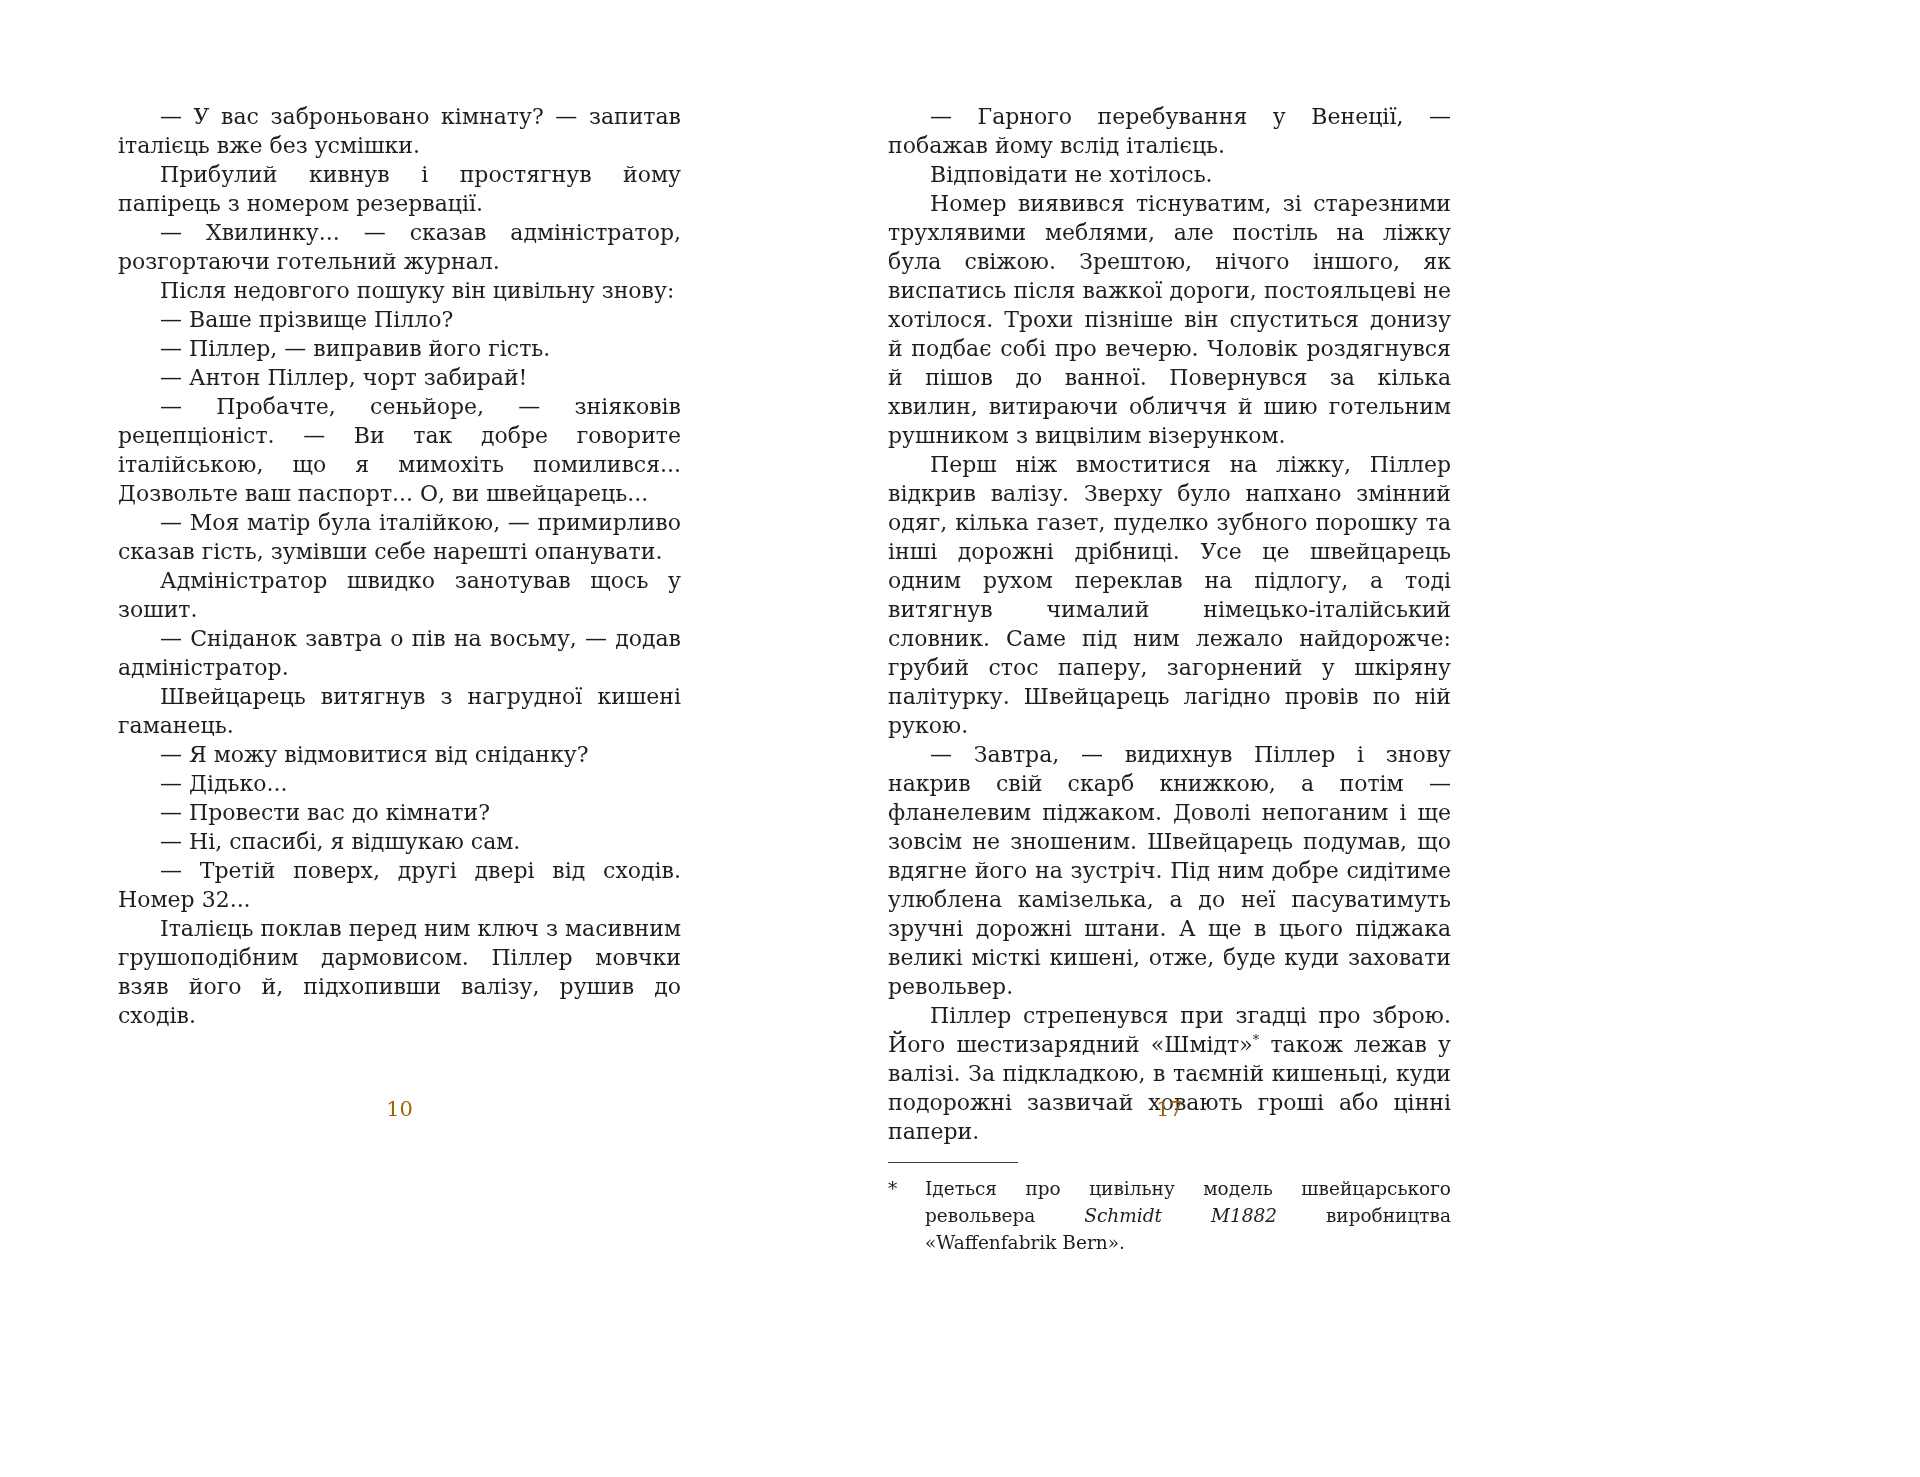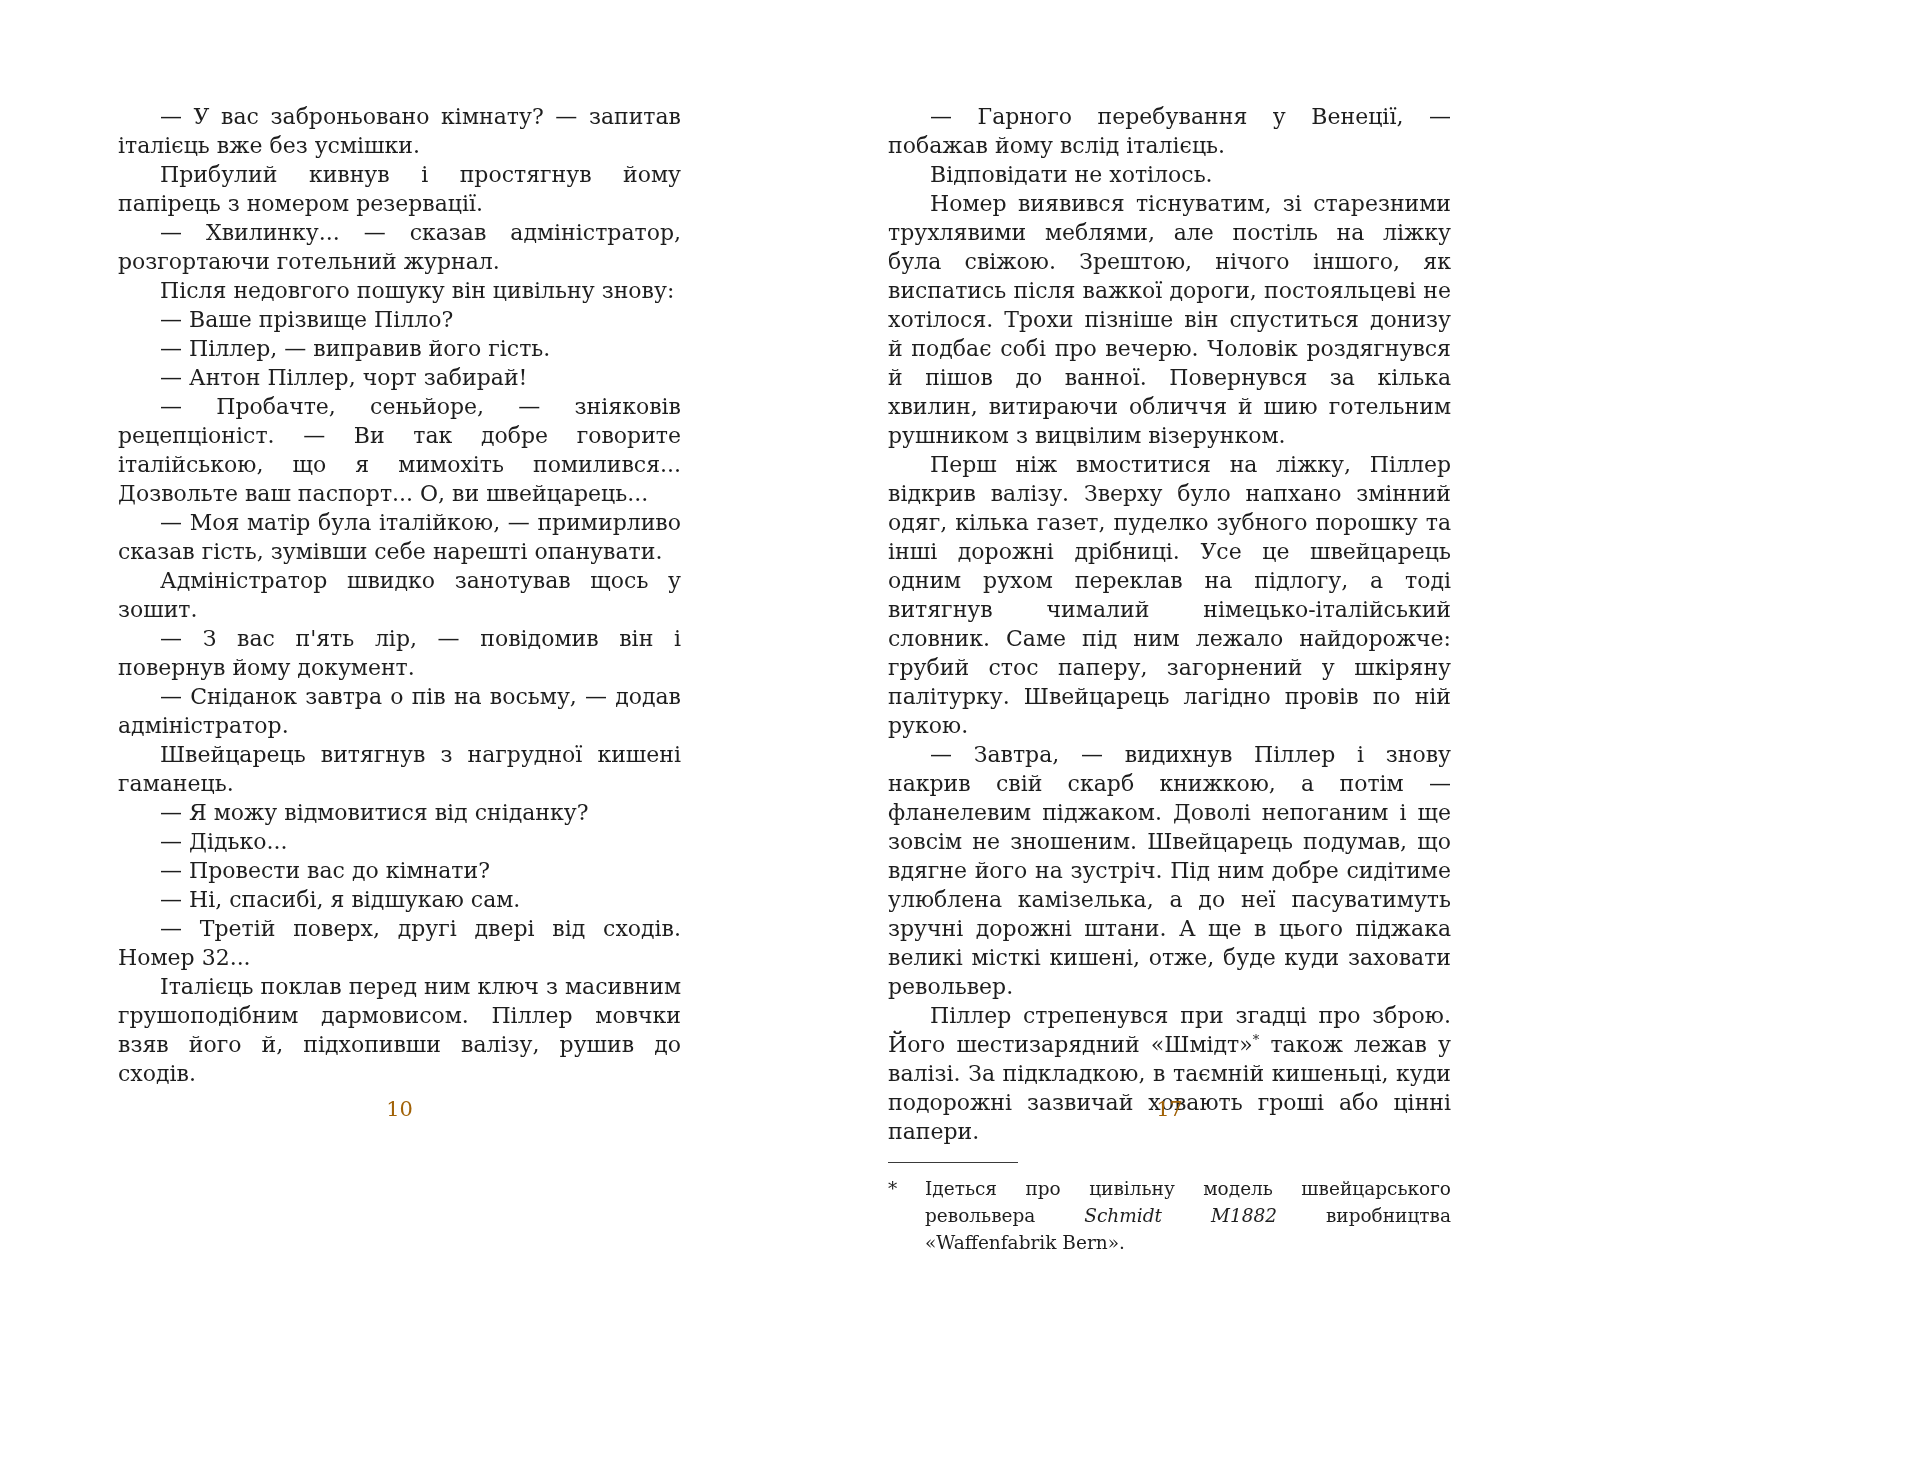--- a/index.html
+++ b/index.html
@@ -80,21 +80,20 @@
         <p>— У вас заброньовано кімнату? — запитав італієць вже без усмішки.</p>
         <p>Прибулий кивнув і простягнув йому папірець з номером резервації.</p>
         <p>— Хвилинку... — сказав адміністратор, розгортаючи готельний журнал.</p>
         <p>Після недовгого пошуку він цивільну знову:</p>
         <p>— Ваше прізвище Пілло?</p>
         <p>— Піллер, — виправив його гість.</p>
         <p>— Антон Піллер, чорт забирай!</p>
         <p>— Пробачте, сеньйоре, — зніяковів рецепціоніст. — Ви так добре говорите італійською, що я мимохіть помилився... Дозвольте ваш паспорт... О, ви швейцарець...</p>
         <p>— Моя матір була італійкою, — примирливо сказав гість, зумівши себе нарешті опанувати.</p>
         <p>Адміністратор швидко занотував щось у зошит.</p>
-        <p>— З вас п'ять лір, — повідомив він і повернув йому документ.</p>
         <p>— Сніданок завтра о пів на восьму, — додав адміністратор.</p>
         <p>Швейцарець витягнув з нагрудної кишені гаманець.</p>
         <p>— Я можу відмовитися від сніданку?</p>
         <p>— Дідько...</p>
         <p>— Провести вас до кімнати?</p>
         <p>— Ні, спасибі, я відшукаю сам.</p>
         <p>— Третій поверх, другі двері від сходів. Номер 32...</p>
         <p>Італієць поклав перед ним ключ з масивним грушоподібним дармовисом. Піллер мовчки взяв його й, підхопивши валізу, рушив до сходів.</p>
       </div>
     <div class="page-num">10</div>

